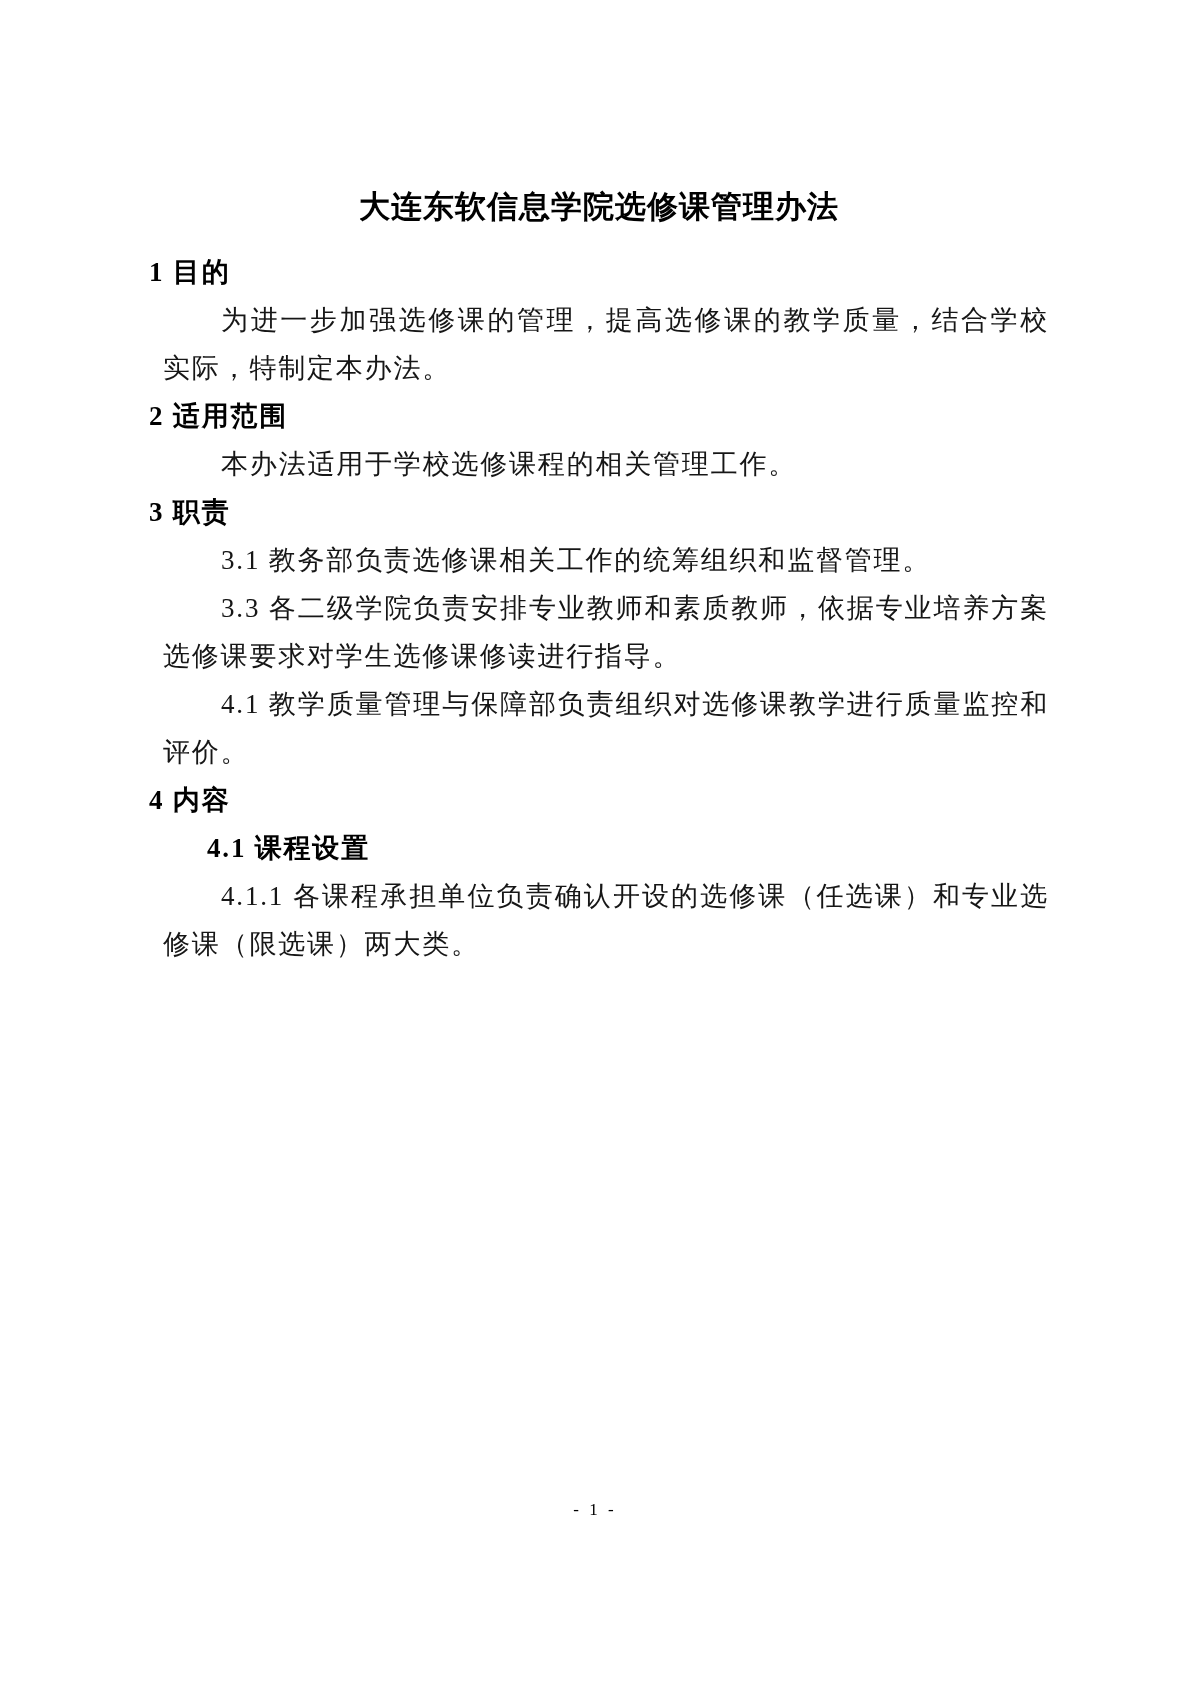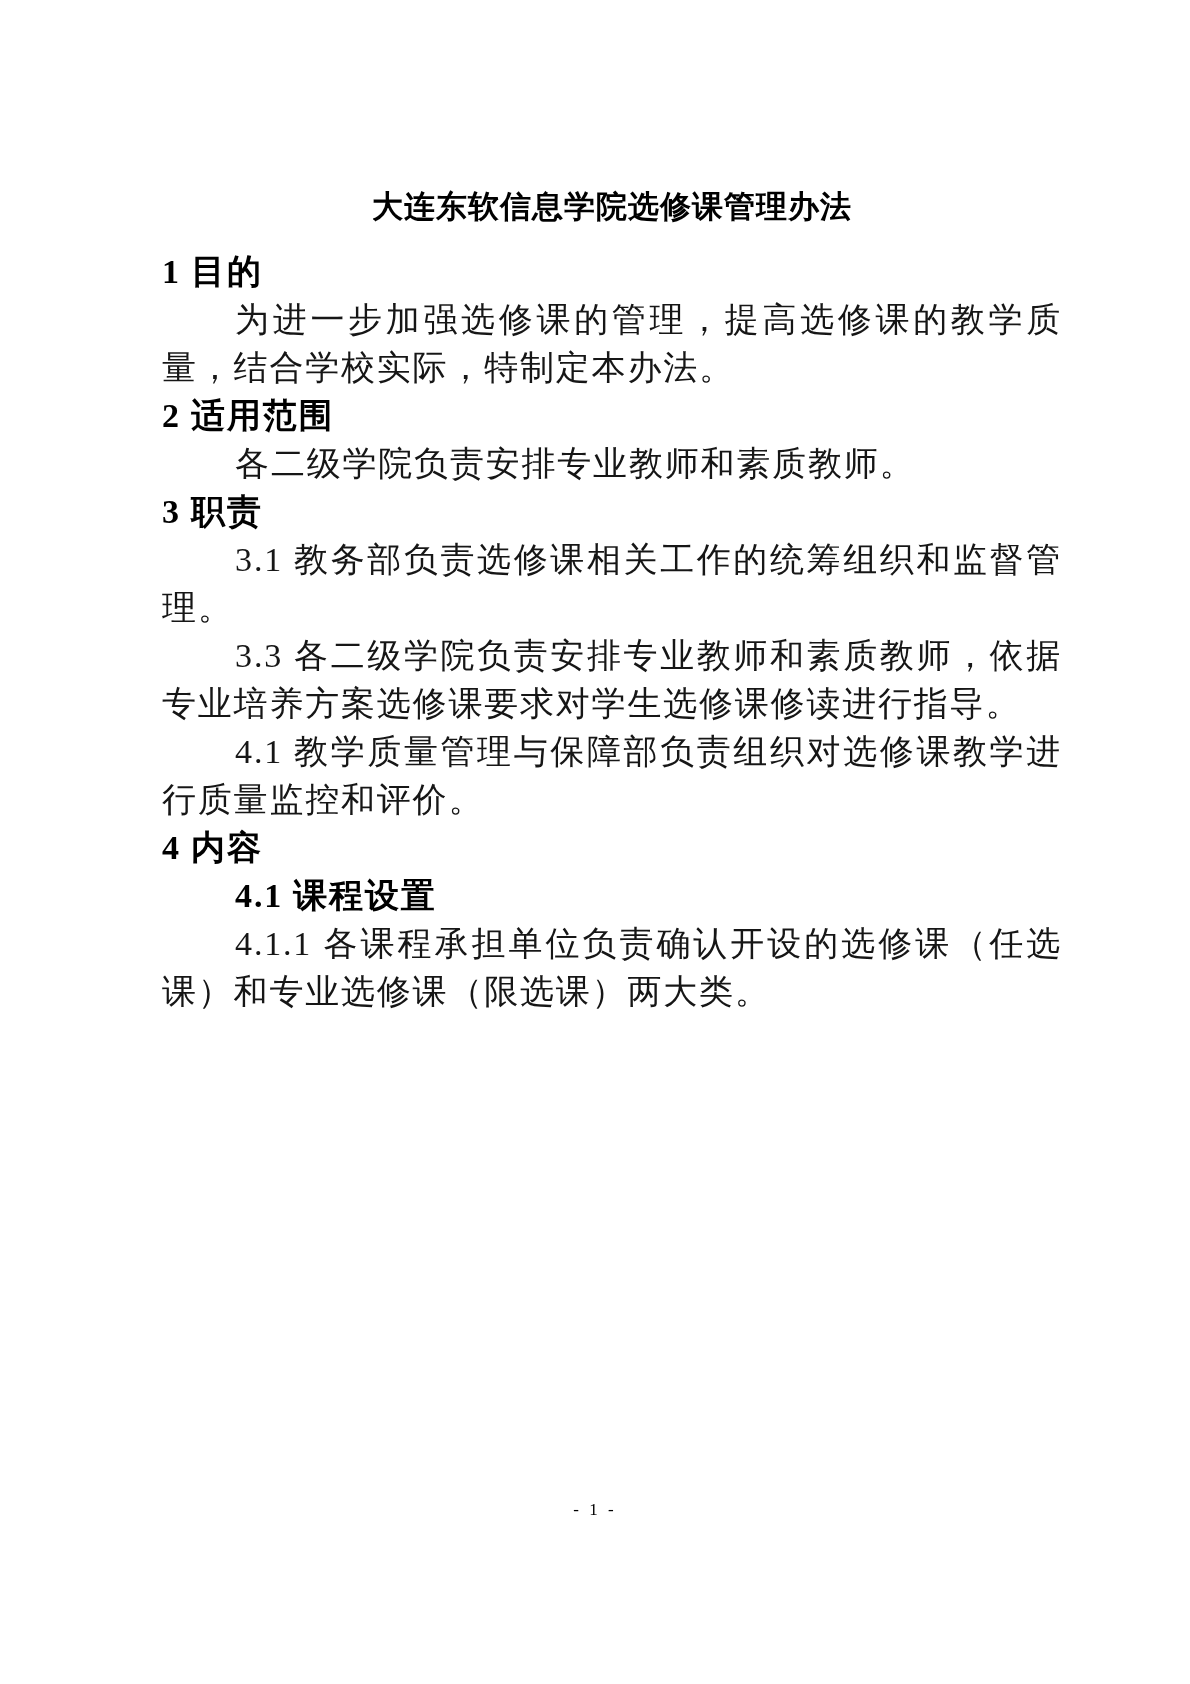--- a/index.html
+++ b/index.html
@@ -9,55 +9,56 @@
     width: 1190px;
     height: 1684px;
     margin: 0 auto;
     background: #ffffff;
     color: #141414;
     font-family: "Liberation Serif", serif;
     overflow: hidden;
   }
   .content {
     position: absolute;
-    left: 162px;
+    left: 149px;
     top: 184px;
     width: 900px;
   }
   .doc-title {
     font-family: "Liberation Sans", sans-serif;
     font-weight: 700;
     font-size: 31px;
     line-height: 46px;
     letter-spacing: 1px;
     text-align: center;
     color: #000000;
     margin-bottom: 18px;
   }
   .block {
-    font-size: 34px;
+    font-size: 27px;
     line-height: 48px;
     letter-spacing: 1.8px;
     text-align: justify;
     text-justify: inter-ideograph;
     color: #161616;
   }
   .heading {
     font-weight: 700;
     color: #000000;
     text-align: left;
   }
   .subheading {
     font-weight: 700;
     color: #000000;
     text-indent: 2.15em;
     text-align: left;
   }
   .paragraph {
     text-indent: 2.15em;
+    margin-left: 14px;
   }
   .footer {
     position: absolute;
     left: 0;
     top: 1500px;
     width: 100%;
     text-align: center;
     font-size: 17px;
     letter-spacing: 3px;
     color: #000000;
@@ -69,21 +70,21 @@
 <div class="page">
   <div class="content">
     <div class="doc-title">大连东软信息学院选修课管理办法</div>
 
     <div class="block heading">1 目的</div>
 
     <div class="block paragraph">为进一步加强选修课的管理，提高选修课的教学质量，结合学校实际，特制定本办法。</div>
 
     <div class="block heading">2 适用范围</div>
 
-    <div class="block paragraph">各二级学院负责安排专业教师和素质教师。</div>
+    <div class="block paragraph">本办法适用于学校选修课程的相关管理工作。</div>
 
     <div class="block heading">3 职责</div>
 
     <div class="block paragraph">3.1 教务部负责选修课相关工作的统筹组织和监督管理。</div>
 
 
     <div class="block paragraph">3.3 各二级学院负责安排专业教师和素质教师，依据专业培养方案选修课要求对学生选修课修读进行指导。</div>
 
     <div class="block paragraph">4.1 教学质量管理与保障部负责组织对选修课教学进行质量监控和评价。</div>
 

